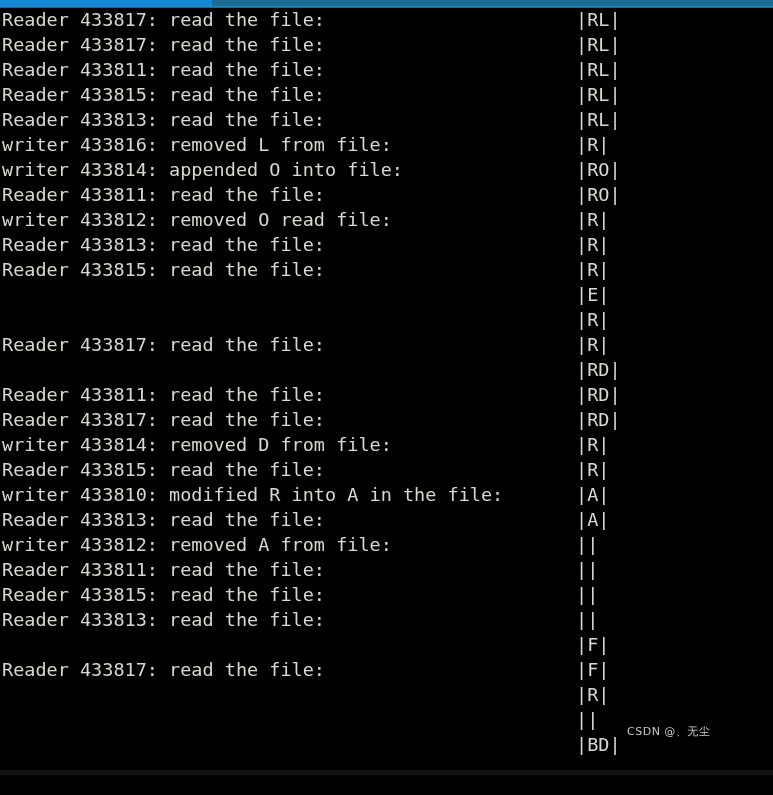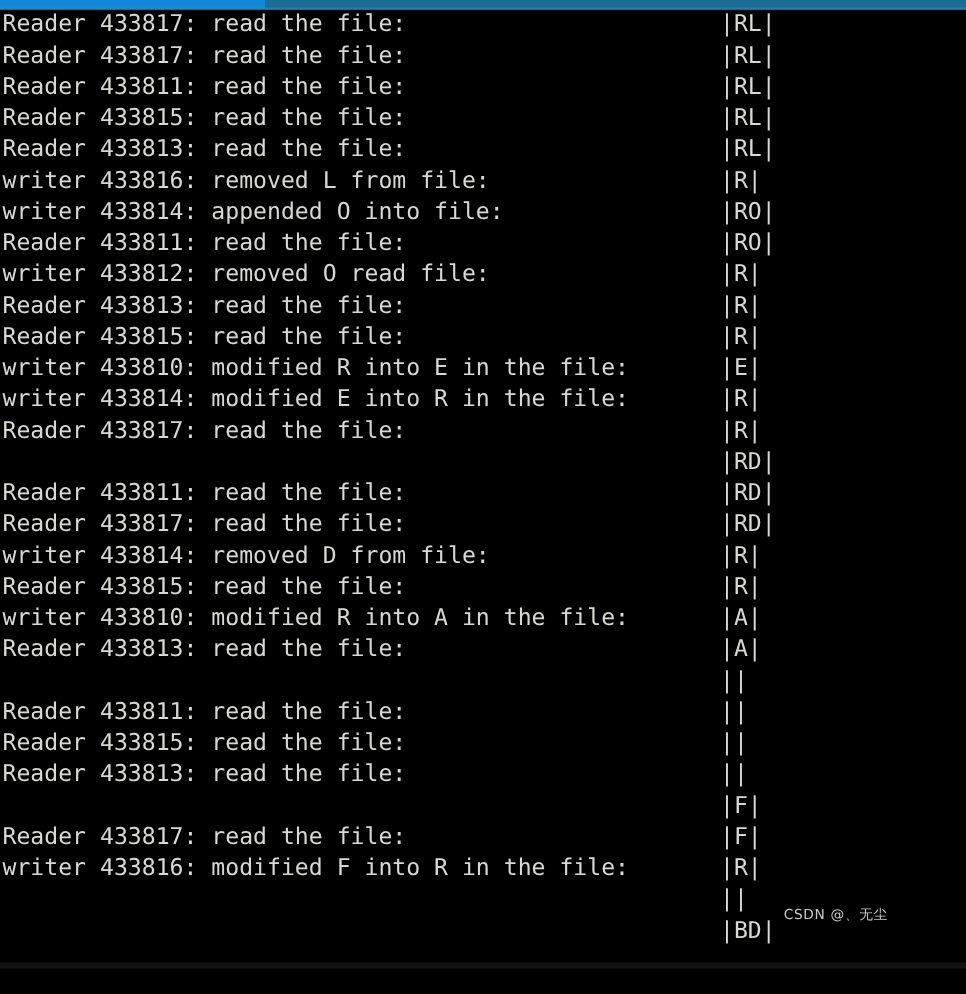--- a/index.html
+++ b/index.html
@@ -116,37 +116,37 @@
       <div class="log-line"><span class="msg">Reader 433817: read the file:</span><span class="content">|RL|</span></div>
       <div class="log-line"><span class="msg">Reader 433811: read the file:</span><span class="content">|RL|</span></div>
       <div class="log-line"><span class="msg">Reader 433815: read the file:</span><span class="content">|RL|</span></div>
       <div class="log-line"><span class="msg">Reader 433813: read the file:</span><span class="content">|RL|</span></div>
       <div class="log-line"><span class="msg">writer 433816: removed L from file:</span><span class="content">|R|</span></div>
       <div class="log-line"><span class="msg">writer 433814: appended O into file:</span><span class="content">|RO|</span></div>
       <div class="log-line"><span class="msg">Reader 433811: read the file:</span><span class="content">|RO|</span></div>
       <div class="log-line"><span class="msg">writer 433812: removed O read file:</span><span class="content">|R|</span></div>
       <div class="log-line"><span class="msg">Reader 433813: read the file:</span><span class="content">|R|</span></div>
       <div class="log-line"><span class="msg">Reader 433815: read the file:</span><span class="content">|R|</span></div>
-      <div class="log-line"><span class="msg">writer 433810: modified R into E in the file:</span><span class="content">|E|</span></div>
-      <div class="log-line"><span class="msg">writer 433814: modified E into R in the file:</span><span class="content">|R|</span></div>
+      <div class="log-line"><span class="content">|E|</span></div>
+      <div class="log-line"><span class="content">|R|</span></div>
       <div class="log-line"><span class="msg">Reader 433817: read the file:</span><span class="content">|R|</span></div>
       <div class="log-line"><span class="content">|RD|</span></div>
       <div class="log-line"><span class="msg">Reader 433811: read the file:</span><span class="content">|RD|</span></div>
       <div class="log-line"><span class="msg">Reader 433817: read the file:</span><span class="content">|RD|</span></div>
       <div class="log-line"><span class="msg">writer 433814: removed D from file:</span><span class="content">|R|</span></div>
       <div class="log-line"><span class="msg">Reader 433815: read the file:</span><span class="content">|R|</span></div>
       <div class="log-line"><span class="msg">writer 433810: modified R into A in the file:</span><span class="content">|A|</span></div>
       <div class="log-line"><span class="msg">Reader 433813: read the file:</span><span class="content">|A|</span></div>
-      <div class="log-line"><span class="content">||</span></div>
+      <div class="log-line"><span class="msg">writer 433812: removed A from file:</span><span class="content">||</span></div>
       <div class="log-line"><span class="msg">Reader 433811: read the file:</span><span class="content">||</span></div>
       <div class="log-line"><span class="msg">Reader 433815: read the file:</span><span class="content">||</span></div>
       <div class="log-line"><span class="msg">Reader 433813: read the file:</span><span class="content">||</span></div>
       <div class="log-line"><span class="content">|F|</span></div>
       <div class="log-line"><span class="msg">Reader 433817: read the file:</span><span class="content">|F|</span></div>
-      <div class="log-line"><span class="msg">writer 433816: modified F into R in the file:</span><span class="content">|R|</span></div>
+      <div class="log-line"><span class="content">|R|</span></div>
       <div class="log-line"><span class="content">||</span></div>
       <div class="log-line"><span class="content">|BD|</span></div>
     </div>
 
   <div id="bottom-strip"></div>
 
   <div id="watermark">CSDN @、无尘</div>
 
 </div>
 

